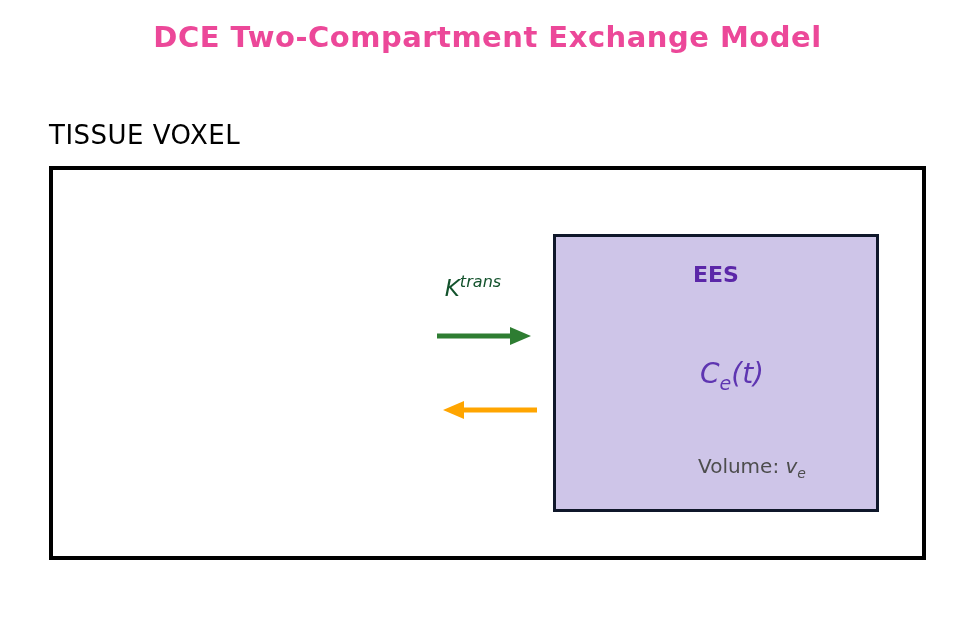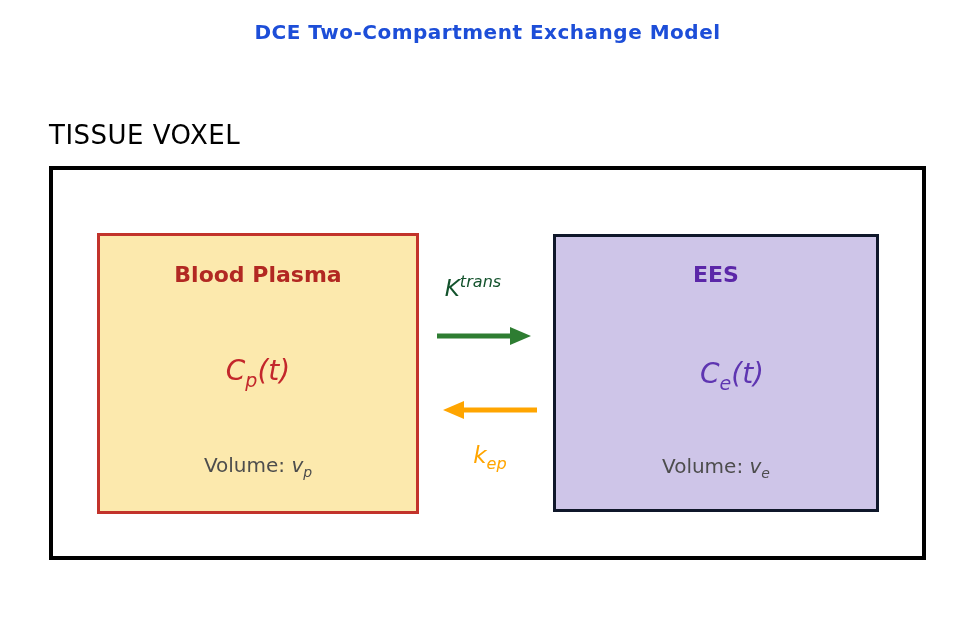--- a/index.html
+++ b/index.html
@@ -7,21 +7,21 @@
     position:relative;
     width:975px;height:628px;
     background:#ffffff;
     font-family:"DejaVu Sans", sans-serif;
     overflow:hidden;
   }
   .abs{position:absolute;}
   .title{
     left:0;top:20px;width:975px;
     text-align:center;
-    font-size:20px;font-weight:bold;color:#1d4ed8;
+    font-size:29px;font-weight:bold;color:#ec4899;
     letter-spacing:0.5px;
   }
   .voxel-label{
     left:49px;top:120px;width:877px;
     text-align:left;
     font-size:26px;font-weight:normal;color:#000000;
     letter-spacing:0.5px;
   }
   .outer-box{
     left:49px;top:166px;width:869px;height:386px;
@@ -52,21 +52,21 @@
     font-size:28px;font-style:italic;
   }
   .plasma-box .conc{top:118px;color:#C3272B;}
   .ees-box .conc{top:120px;color:#5E35B1;padding-left:16px;}
   .conc sub{font-size:0.68em;font-style:italic;}
   .volume{
     position:absolute;left:0;width:100%;text-align:center;
     font-size:20px;color:#4D4D4D;font-style:normal;
   }
   .plasma-box .volume{top:217px;}
-  .ees-box .volume{top:217px;}
+  .ees-box .volume{top:217px;padding-left:36px;}
   .volume .var{font-style:italic;}
   .volume sub{font-size:0.7em;font-style:italic;}
   .rate-label{
     width:160px;text-align:center;font-size:23px;font-style:italic;
   }
   .ktrans-label{
     left:393px;top:272px;color:#14532d;
   }
   .kep-label{
     left:410px;top:442px;color:#FFA500;
@@ -81,39 +81,33 @@
 <body>
 
 <div id="canvas">
 
   <div class="abs title">DCE Two-Compartment Exchange Model</div>
 
   <div class="abs voxel-label">TISSUE VOXEL</div>
 
   <div class="abs outer-box"></div>
 
-  <div class="abs compartment plasma-box">
-    <div class="comp-title">Blood Plasma</div>
-    <div class="conc"><span>C</span><sub>p</sub><span>(t)</span></div>
-    <div class="volume"><span>Volume: </span><span class="var">v</span><sub>p</sub></div>
-  </div>
 
   <div class="abs compartment ees-box">
     <div class="comp-title">EES</div>
     <div class="conc"><span>C</span><sub>e</sub><span>(t)</span></div>
     <div class="volume"><span>Volume: </span><span class="var">v</span><sub>e</sub></div>
   </div>
 
   <div class="abs rate-label ktrans-label"><span>K</span><sup>trans</sup></div>
 
   <svg class="abs arrow-svg green-arrow" width="94" height="20" viewBox="0 0 94 20">
     <line x1="0" y1="10" x2="75" y2="10" stroke="#2E7D32" stroke-width="5"></line>
     <polygon points="73,1 94,10 73,19" fill="#2E7D32"></polygon>
   </svg>
 
   <svg class="abs arrow-svg orange-arrow" width="94" height="20" viewBox="0 0 94 20">
     <line x1="19" y1="10" x2="94" y2="10" stroke="#FFA500" stroke-width="5"></line>
     <polygon points="21,1 0,10 21,19" fill="#FFA500"></polygon>
   </svg>
 
-  <div class="abs rate-label kep-label"><span>k</span><sub>ep</sub></div>
 
 </div>
 
 </body></html>

